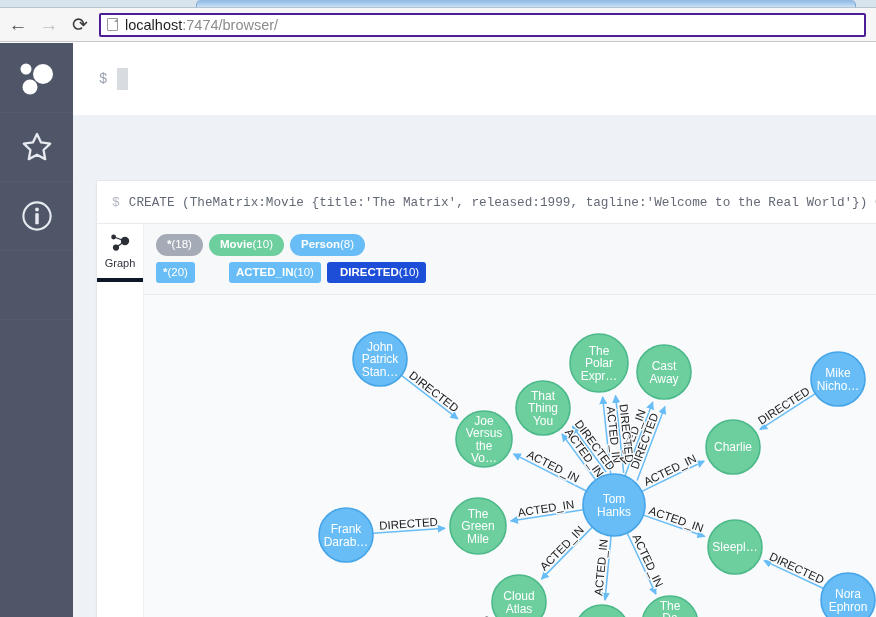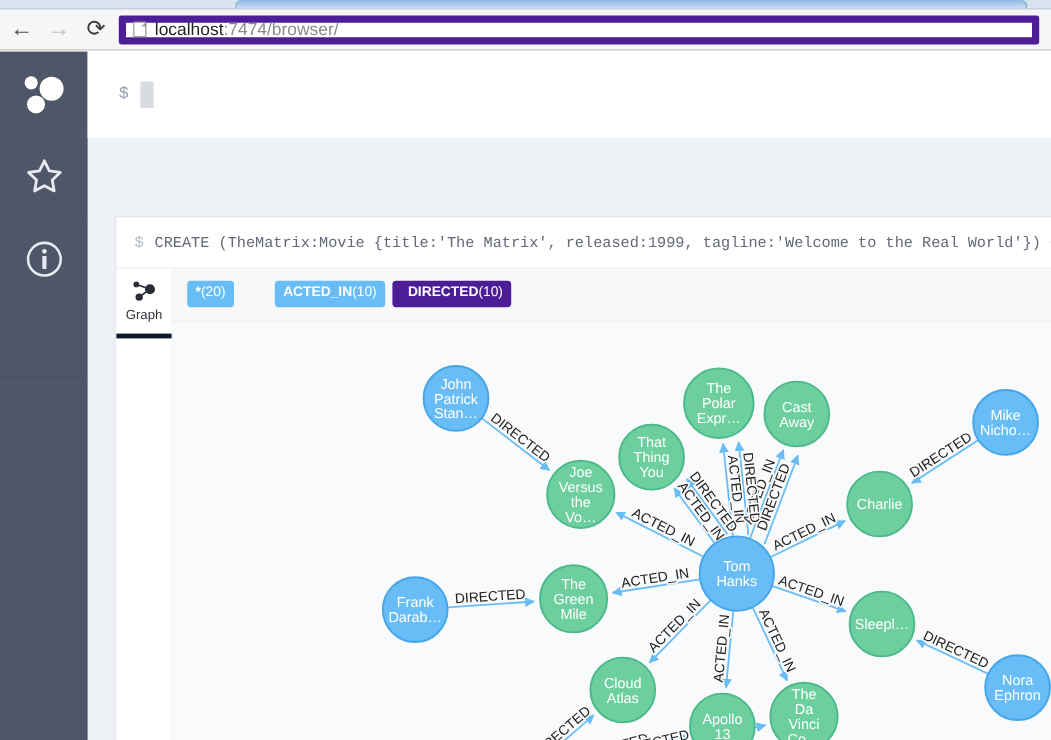--- a/index.html
+++ b/index.html
@@ -29,21 +29,21 @@
   }
   .nav-btn {
     width: 26px; height: 26px; margin-left: 5px;
     display: flex; align-items: center; justify-content: center;
     font-size: 19px; color: #4a4a4a; line-height: 1;
   }
   .nav-btn.disabled { color: #c0c0c0; }
   #reload-btn { font-size: 19px; font-weight: 400; color: #3c3c3c; }
   #url-bar {
     flex: 1; height: 24px; margin: 0 10px 0 6px;
-    background: #ffffff; border: 6px solid #4c1d95; border-radius: 2px;
+    background: #ffffff; border: 2px solid #4c1d95; border-radius: 2px;
     display: flex; align-items: center; padding: 0 6px;
   }
   #page-icon {
     width: 11px; height: 13px; margin-right: 7px; flex-shrink: 0;
     background: #fff; border: 1px solid #9a9a9a; border-radius: 1px;
     position: relative;
   }
   #page-icon:after {
     content: ''; position: absolute; right: -1px; top: -1px;
     border-width: 0 0 4px 4px; border-style: solid;
@@ -208,24 +208,29 @@
             <circle cx="5.6" cy="4" r="2.4" fill="#2b2e36"></circle>
             <circle cx="17" cy="8" r="4.2" fill="#2b2e36"></circle>
             <circle cx="8" cy="14.6" r="3.1" fill="#2b2e36"></circle>
           </svg>
           <span class="vt-label">Graph</span>
         </div>
       </div>
 
       <div id="view-pane">
         <div id="legend">
+          <div class="legend-row" id="node-chips">
+              <span class="chip chip-node" style="background: rgb(165, 171, 182);"><span>*</span><span class="cnt">(18)</span></span>
+              <span class="chip chip-node" style="background: rgb(109, 206, 158);"><span>Movie</span><span class="cnt">(10)</span></span>
+              <span class="chip chip-node" style="background: rgb(104, 189, 246);"><span>Person</span><span class="cnt">(8)</span></span>
+            </div>
           <div class="legend-row" id="rel-chips">
               <span class="chip chip-rel" style="background: rgb(104, 189, 246);"><span>*</span><span class="cnt">(20)</span></span>
               <span class="chip chip-rel" style="background: rgb(104, 189, 246); margin-left: 28px;"><span>ACTED_IN</span><span class="cnt">(10)</span></span>
-              <span class="chip chip-rel" style="background: #4c1d95; padding-left: 13px;"><span>DIRECTED</span><span class="cnt">(10)</span></span>
+              <span class="chip chip-rel" style="background: #1d4ed8; padding-left: 13px;"><span>DIRECTED</span><span class="cnt">(10)</span></span>
             </div>
         </div>
         <div id="canvas-wrap">
           <svg id="graph-svg" width="733" height="360">
               <defs>
                 <marker id="arw" viewBox="0 0 10 10" refX="9" refY="5" markerWidth="5.5" markerHeight="5.5" orient="auto-start-reverse">
                   <path d="M0 0 L10 5 L0 10 z" fill="#68bdf6"></path>
                 </marker>
               </defs>
               <g>

